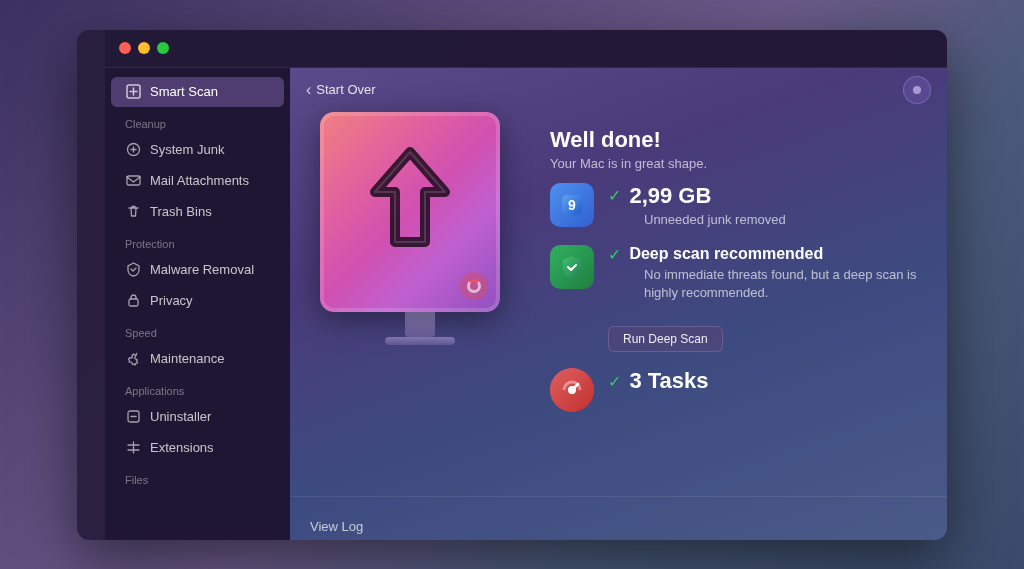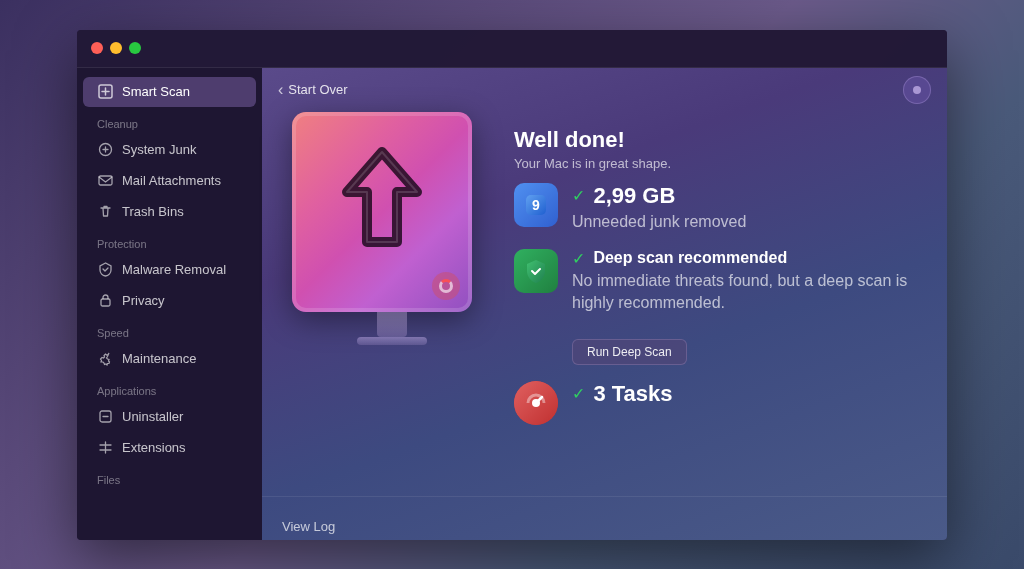--- a/index.html
+++ b/index.html
@@ -21,26 +21,27 @@
       display: flex;
       align-items: center;
       justify-content: center;
       position: relative;
     }
 
     
     .window {
       width: 870px;
       height: 510px;
-      border-radius: 4px;
+      border-radius: 12px;
       overflow: hidden;
       display: flex;
       flex-direction: column;
       box-shadow: 0 20px 60px rgba(0,0,0,0.5);
       background: rgba(40, 30, 60, 0.95);
+      padding-left: 28px;
     }
 
     
     .titlebar {
       height: 38px;
       background: rgba(35, 25, 55, 0.98);
       display: flex;
       align-items: center;
       padding: 0 14px;
       flex-shrink: 0;
@@ -165,21 +166,21 @@
       border-radius: 50%;
       background: rgba(180,160,220,0.9);
     }
 
     
     .main-body {
       display: flex;
       flex: 1;
       align-items: flex-start;
       padding: 10px 30px 0 20px;
-      gap: 12px;
+      gap: 20px;
     }
 
     
     .mac-illustration {
       width: 220px;
       flex-shrink: 0;
       display: flex;
       align-items: center;
       justify-content: center;
       margin-top: -10px;
@@ -315,23 +316,24 @@
       font-size: 16px;
       font-weight: 700;
       color: #fff;
     }
 
     .result-card-title.large {
       font-size: 22px;
     }
 
     .result-card-desc {
-      font-size: 16px;
+      font-size: 13px;
       color: rgba(255,255,255,0.65);
       line-height: 1.4;
+      margin-left: 36px;
     }
 
     .run-deep-scan-btn {
       margin-top: 24px;
       padding: 5px 14px;
       background: rgba(80,70,120,0.7);
       border: 1px solid rgba(150,130,180,0.4);
       border-radius: 6px;
       color: rgba(255,255,255,0.9);
       font-size: 12px;

